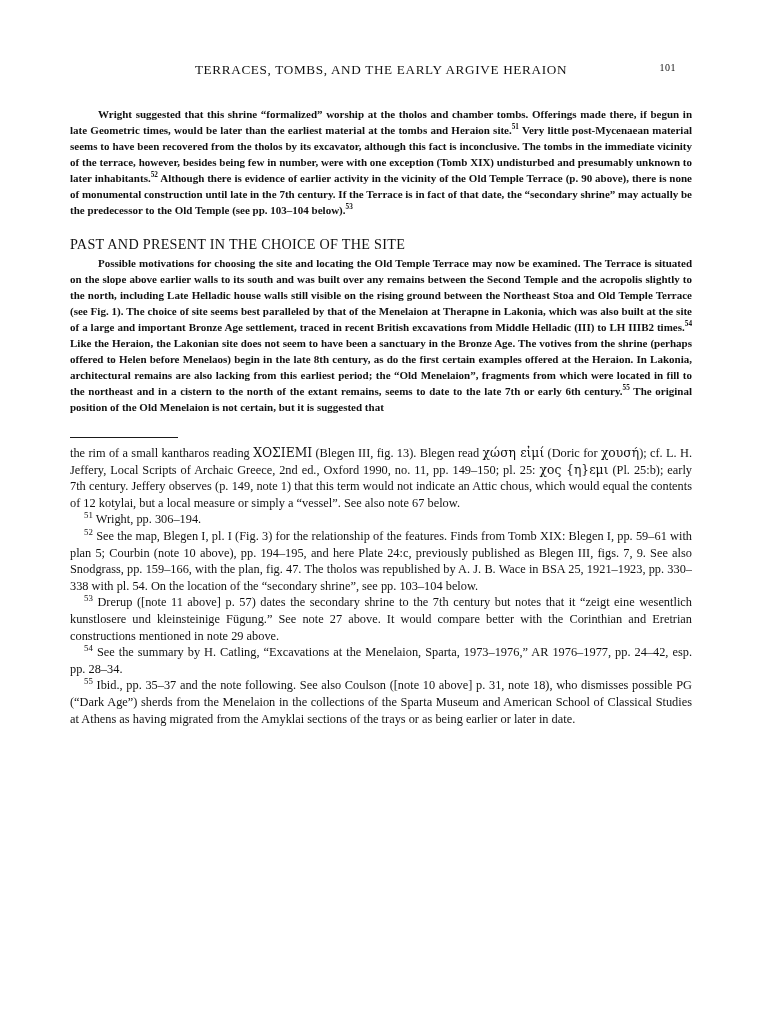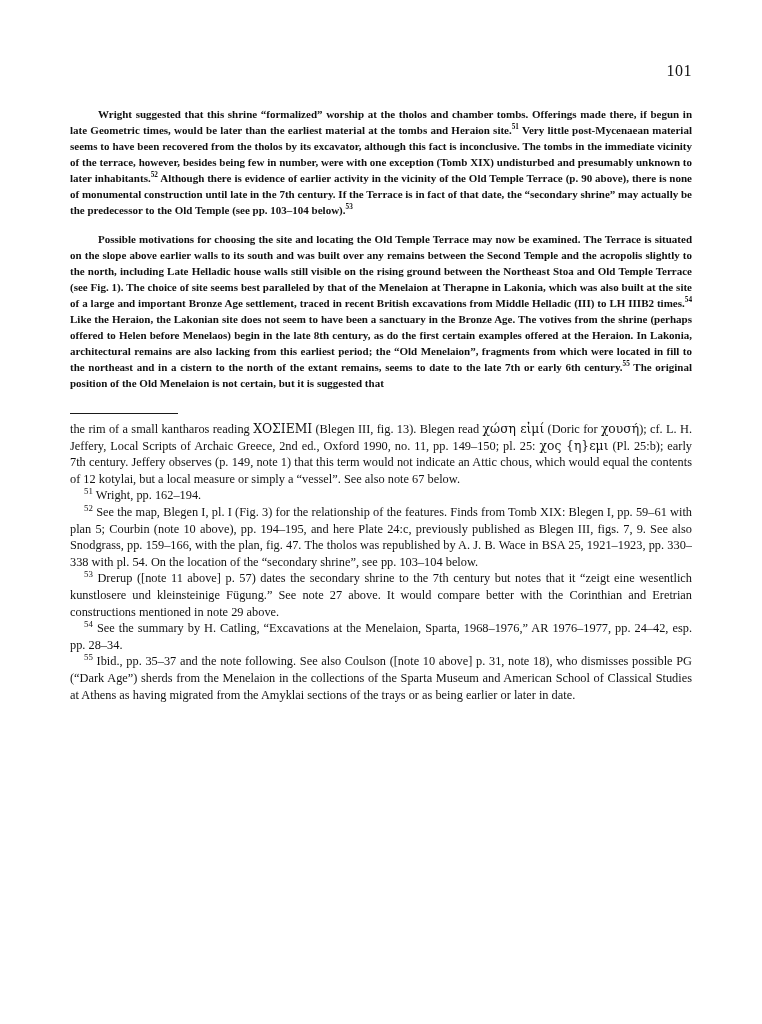--- a/index.html
+++ b/index.html
@@ -33,23 +33,23 @@
   }
   .runhead .title {
     margin: 0 auto;
     font-variant: small-caps;
     text-transform: uppercase;
     font-size: 13.2px;
     letter-spacing: 0.05em;
   }
   .runhead .folio {
     position: absolute;
-    right: 0;
+    right: 16px;
     top: 0;
-    font-size: 16px;
+    font-size: 10px;
   }
   p.body {
     font-size: 11px;
     line-height: 1.455;
     text-align: justify;
     margin: 0 0 13px 0;
     text-indent: 28px;
     hyphens: manual;
     font-weight: bold;
   }
@@ -89,39 +89,41 @@
   .notes sup {
     font-size: 0.72em;
   }
 </style>
 </head>
 <body>
 
 <div class="page">
 
   <div class="runhead">
+    <span class="title">Terraces, Tombs, and the Early Argive Heraion</span>
     <span class="folio">101</span>
   </div>
 
   <p class="body"><span>Wright suggested that this shrine “formalized” worship at the tholos and chamber tombs. Offerings made there, if begun in late Geometric times, would be later than the earliest material at the tombs and Heraion site.</span><sup>51</sup><span> Very little post-Mycenaean material seems to have been recovered from the tholos by its excavator, although this fact is inconclusive. The tombs in the immediate vicinity of the terrace, however, besides being few in number, were with one exception (Tomb XIX) undisturbed and presumably unknown to later inhabitants.</span><sup>52</sup><span> Although there is evidence of earlier activity in the vicinity of the Old Temple Terrace (p. 90 above), there is none of monumental construction until late in the 7th century. If the Terrace is in fact of that date, the “secondary shrine” may actually be the predecessor to the Old Temple (see pp. 103–104 below).</span><sup>53</sup></p>
 
+  <h2 class="section">Past and Present in the Choice of the Site</h2>
 
   <p class="body"><span>Possible motivations for choosing the site and locating the Old Temple Terrace may now be examined. The Terrace is situated on the slope above earlier walls to its south and was built over any remains between the Second Temple and the acropolis slightly to the north, including Late Helladic house walls still visible on the rising ground between the Northeast Stoa and Old Temple Terrace (see Fig. 1). The choice of site seems best paralleled by that of the Menelaion at Therapne in Lakonia, which was also built at the site of a large and important Bronze Age settlement, traced in recent British excavations from Middle Helladic (III) to LH IIIB2 times.</span><sup>54</sup><span> Like the Heraion, the Lakonian site does not seem to have been a sanctuary in the Bronze Age. The votives from the shrine (perhaps offered to Helen before Menelaos) begin in the late 8th century, as do the first certain examples offered at the Heraion. In Lakonia, architectural remains are also lacking from this earliest period; the “Old Menelaion”, fragments from which were located in fill to the northeast and in a cistern to the north of the extant remains, seems to date to the late 7th or early 6th century.</span><sup>55</sup><span> The original position of the Old Menelaion is not certain, but it is suggested that</span></p>
 
   <div class="notes-rule"></div>
 
   <div class="notes">
 
     <p><span>the rim of a small kantharos reading </span><span class="greek">ΧΟΣΙΕΜΙ</span><span> (Blegen III, fig. 13). Blegen read </span><span class="greek">χώση εἰμί</span><span> (Doric for </span><span class="greek">χουσή</span><span>); cf. L. H. Jeffery, </span><span class="italic">Local Scripts of Archaic Greece</span><span>, 2nd ed., Oxford 1990, no. 11, pp. 149–150; pl. 25: </span><span class="greek">χος {η}εμι</span><span> (Pl. 25:b); early 7th century. Jeffery observes (p. 149, note 1) that this term would not indicate an Attic chous, which would equal the contents of 12 kotylai, but a local measure or simply a “vessel”. See also note 67 below.</span></p>
 
-    <p class="ind"><sup>51</sup> <span>Wright, pp. 162–194.</span></p>
+    <p class="ind"><sup>51</sup> <span>Wright, pp. 306–194.</span></p>
 
     <p class="ind"><sup>52</sup> <span>See the map, Blegen I, pl. I (Fig. 3) for the relationship of the features. Finds from Tomb XIX: Blegen I, pp. 59–61 with plan 5; Courbin (note 10 above), pp. 194–195, and here Plate 24:c, previously published as Blegen III, figs. 7, 9. See also Snodgrass, pp. 159–166, with the plan, fig. 47. The tholos was republished by A. J. B. Wace in </span><span class="italic">BSA</span><span> 25, 1921–1923, pp. 330–338 with pl. 54. On the location of the “secondary shrine”, see pp. 103–104 below.</span></p>
 
     <p class="ind"><sup>53</sup> <span>Drerup ([note 11 above] p. 57) dates the secondary shrine to the 7th century but notes that it “zeigt eine wesentlich kunstlosere und kleinsteinige Fügung.” See note 27 above. It would compare better with the Corinthian and Eretrian constructions mentioned in note 29 above.</span></p>
 
-    <p class="ind"><sup>54</sup> <span>See the summary by H. Catling, “Excavations at the Menelaion, Sparta, 1968–1976,” </span><span class="italic">AR</span><span> 1976–1977, pp. 24–42, esp. pp. 28–34.</span></p>
+    <p class="ind"><sup>54</sup> <span>See the summary by H. Catling, “Excavations at the Menelaion, Sparta, 1973–1976,” </span><span class="italic">AR</span><span> 1976–1977, pp. 24–42, esp. pp. 28–34.</span></p>
 
     <p class="ind"><sup>55</sup> <span class="italic">Ibid.</span><span>, pp. 35–37 and the note following. See also Coulson ([note 10 above] p. 31, note 18), who dismisses possible PG (“Dark Age”) sherds from the Menelaion in the collections of the Sparta Museum and American School of Classical Studies at Athens as having migrated from the Amyklai sections of the trays or as being earlier or later in date.</span></p>
 
   </div>
 
 </div>
 
 </body></html>

